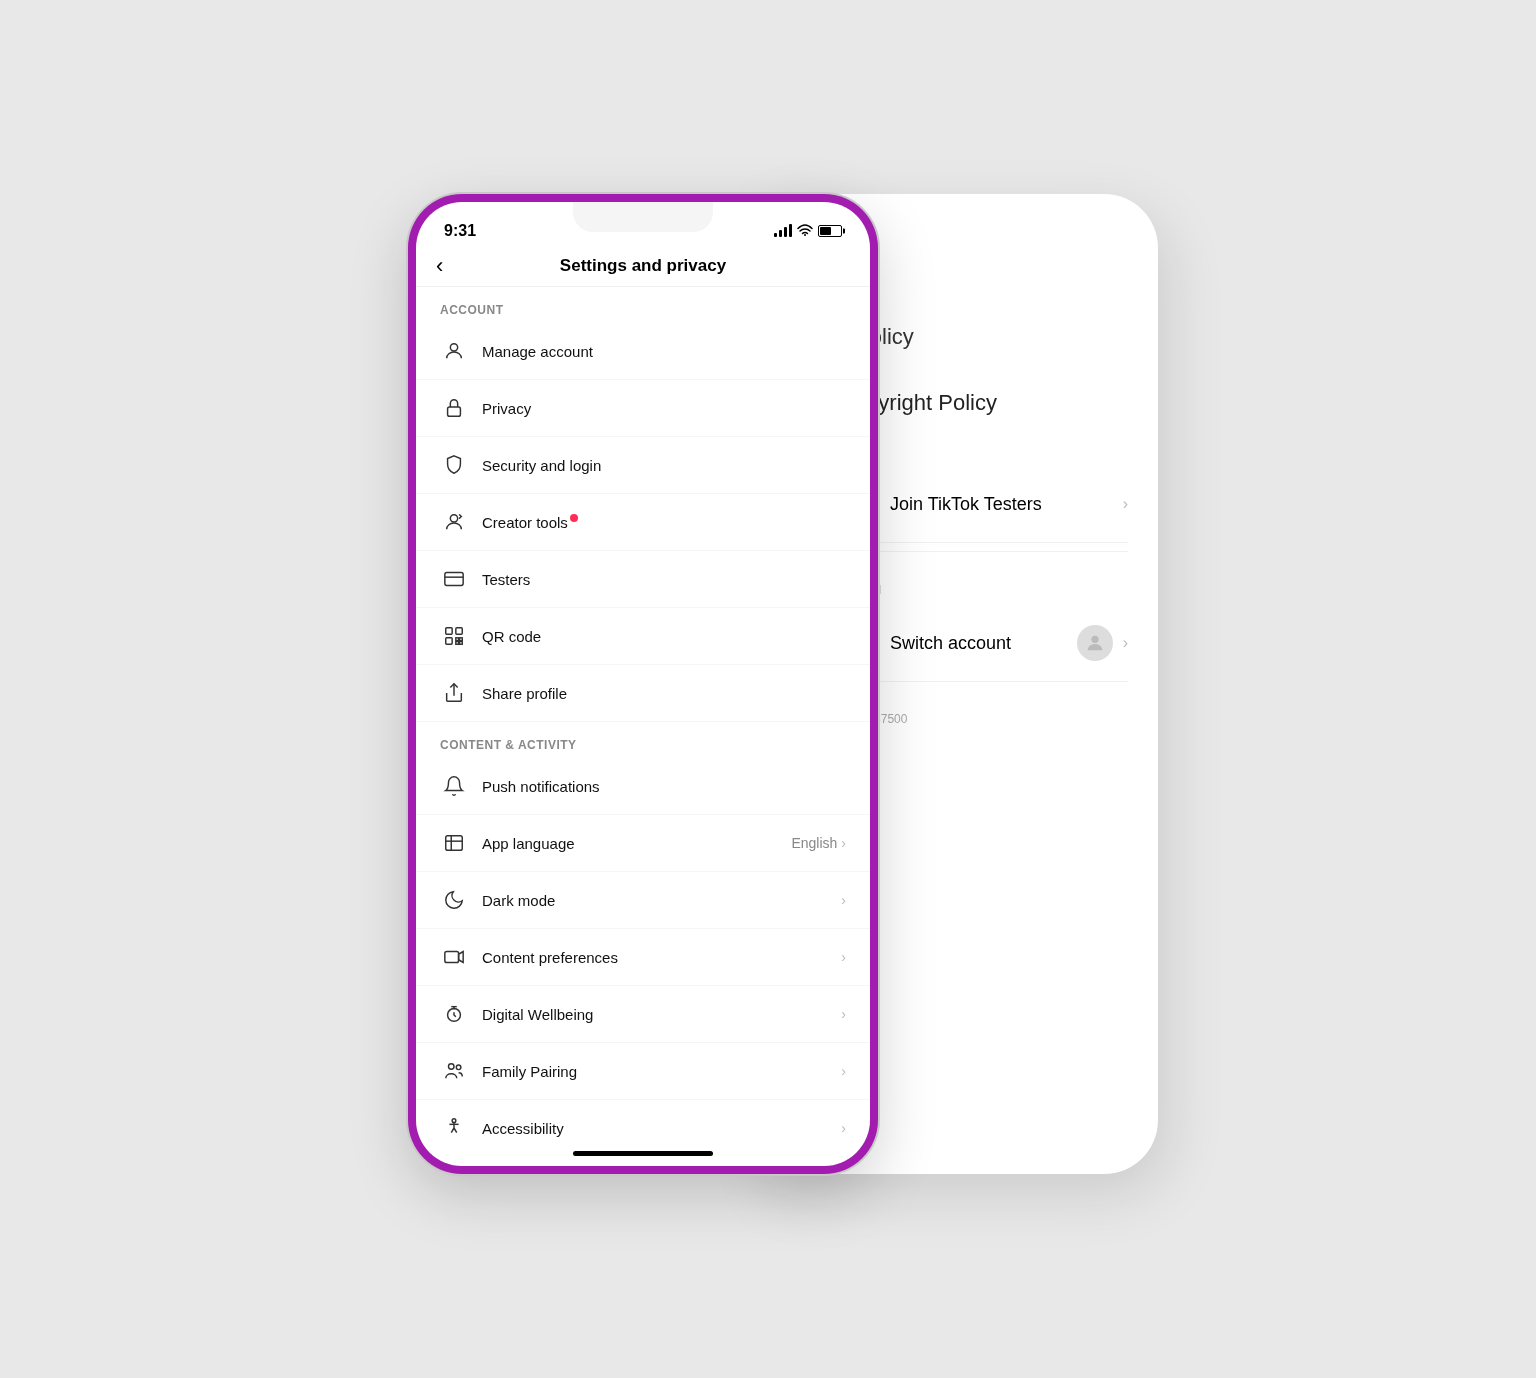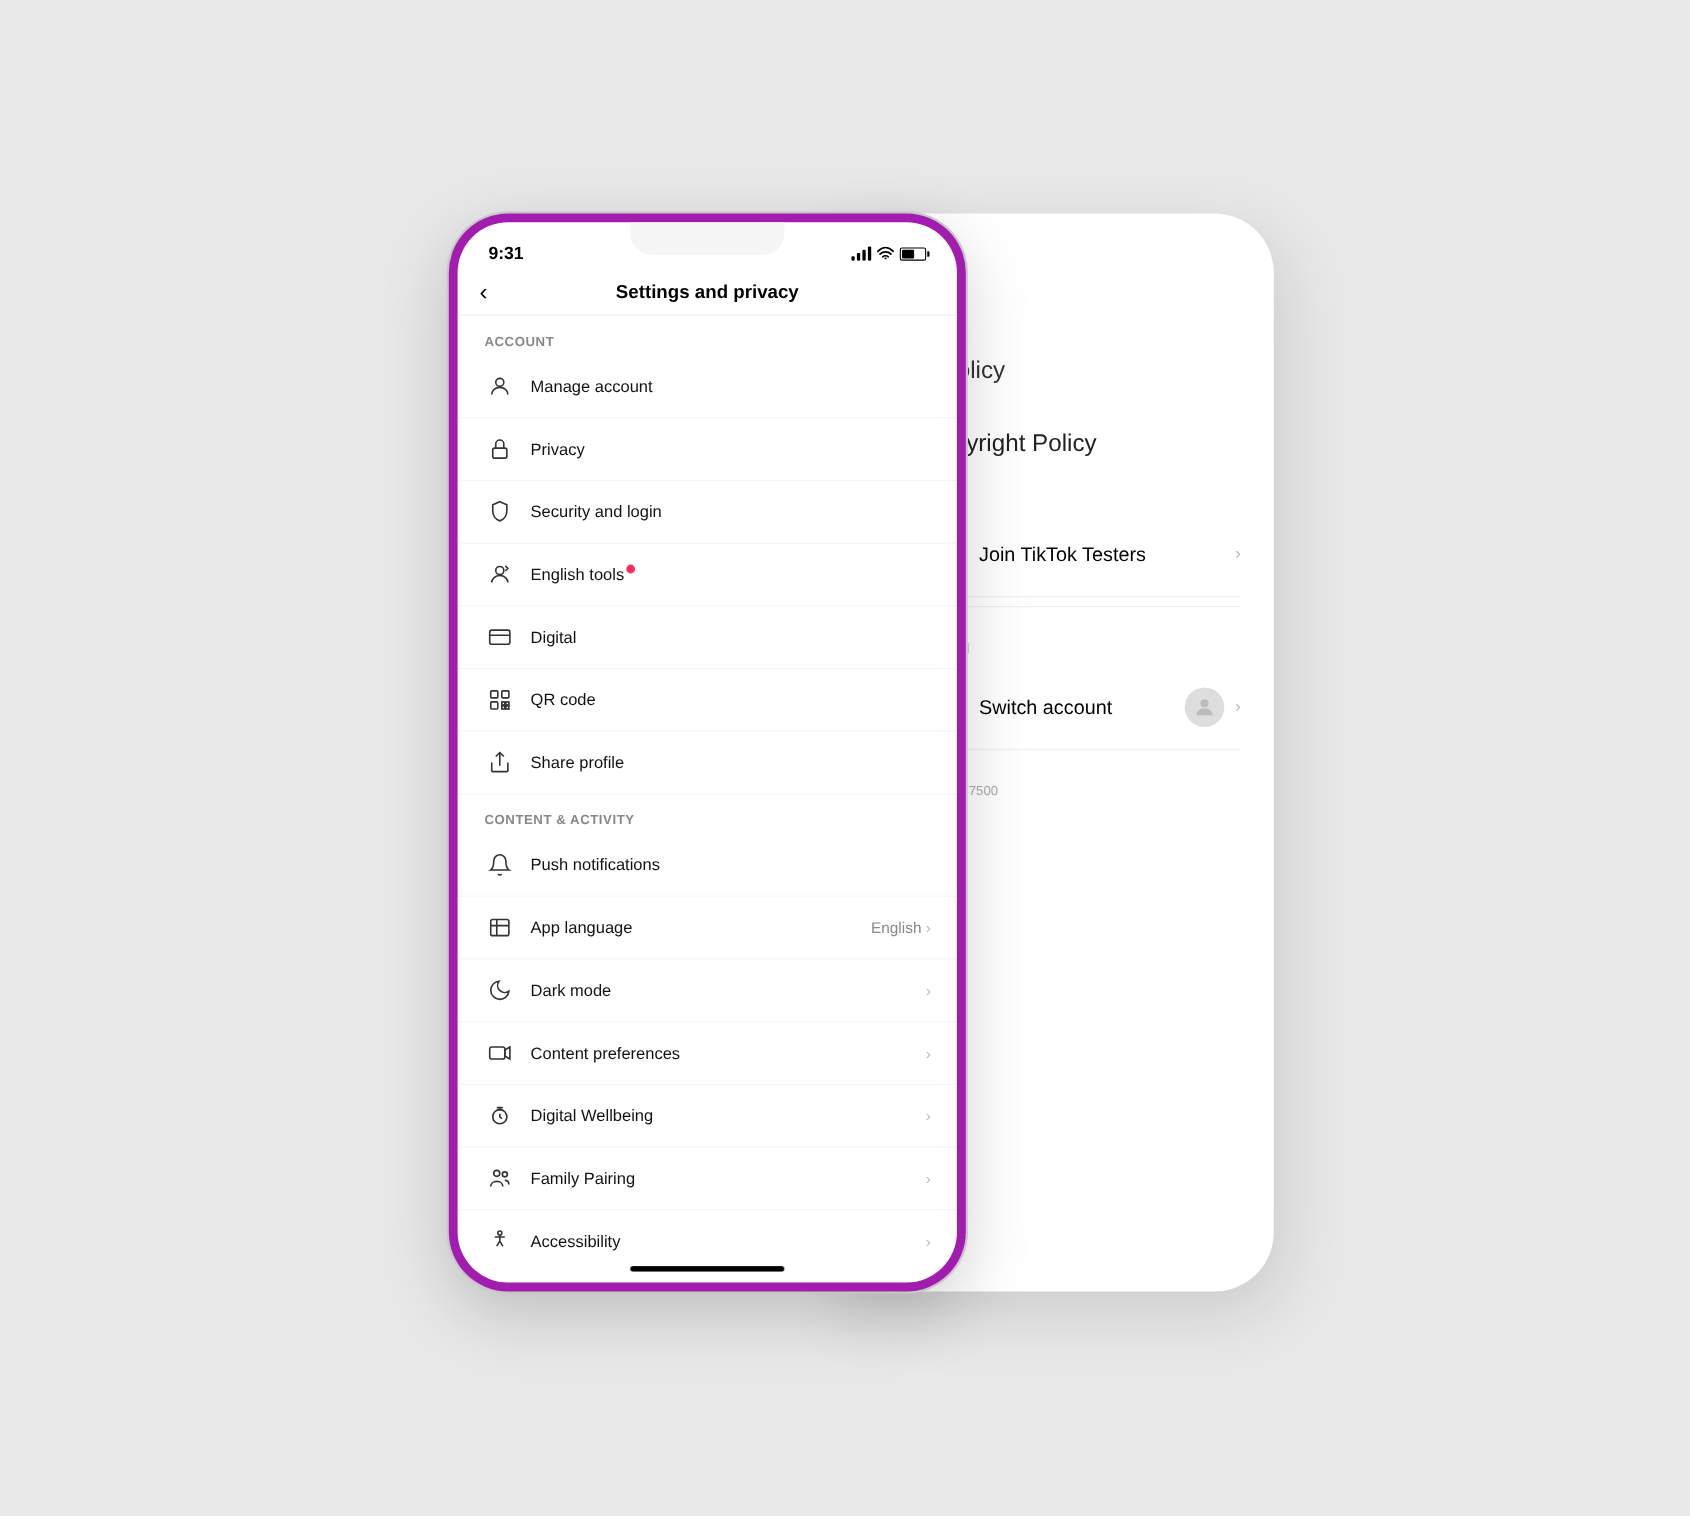--- a/index.html
+++ b/index.html
@@ -423,32 +423,32 @@
 
         <div class="settings-item">
           <div class="item-icon">
             <svg viewBox="0 0 24 24">
                 <circle cx="12" cy="8" r="4"></circle>
                 <path d="M4 20c0-4 3.6-7 8-7s8 3 8 7"></path>
                 <path d="M18 4l2 2-2 2" stroke-linecap="round"></path>
               </svg>
           </div>
           <span class="item-label">
-            <span>English tools</span><span class="badge-dot"></span>
+            <span>Creator tools</span><span class="badge-dot"></span>
           </span>
         </div>
 
         <div class="settings-item">
           <div class="item-icon">
             <svg viewBox="0 0 24 24">
                 <rect x="2" y="5" width="20" height="14" rx="2"></rect>
                 <path d="M2 10h20"></path>
               </svg>
           </div>
-          <span class="item-label">Digital</span>
+          <span class="item-label">Testers</span>
         </div>
 
         <div class="settings-item">
           <div class="item-icon">
             <svg viewBox="0 0 24 24">
               <rect x="3" y="3" width="7" height="7" rx="1"></rect>
               <rect x="14" y="3" width="7" height="7" rx="1"></rect>
               <rect x="3" y="14" width="7" height="7" rx="1"></rect>
               <rect x="14" y="14" width="3" height="3"></rect>
               <rect x="18" y="14" width="3" height="3"></rect>

